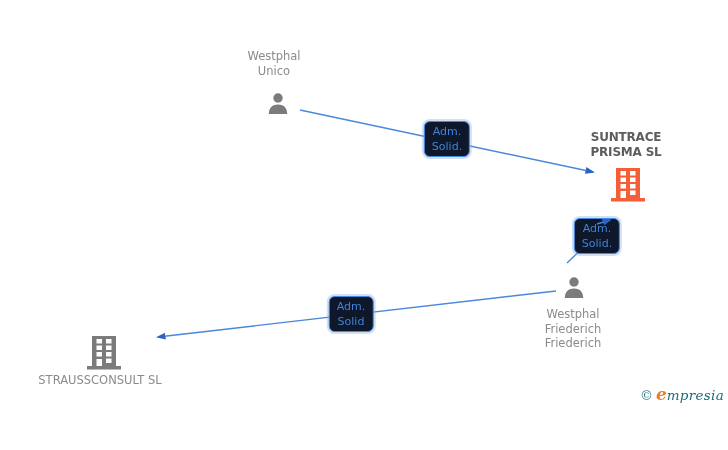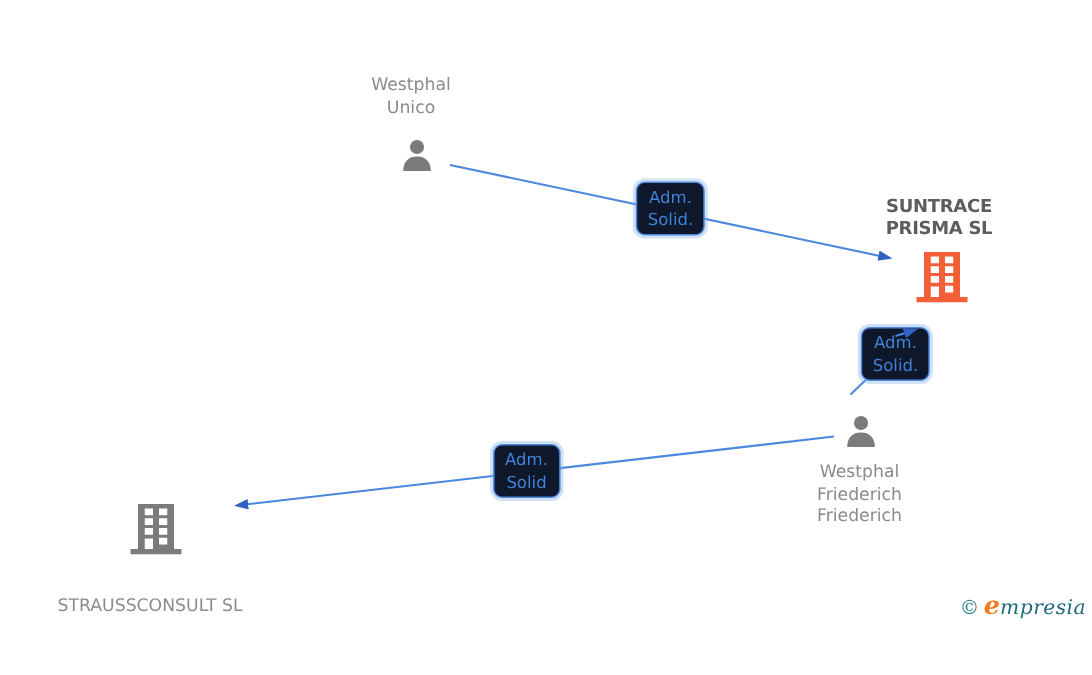--- a/index.html
+++ b/index.html
@@ -19,21 +19,21 @@
     font-weight:bold;color:#5d5d5d;font-size:12px;line-height:15px;letter-spacing:-0.2px;
   }
   .edge-label{
     position:absolute;z-index:3;transform:translate(-50%,-50%);
     background:#0f172a;border:1.5px solid #4a88dd;border-radius:6px;
     box-shadow:0 0 0 2px rgba(128,174,235,0.38);
     color:#3f82d6;font-size:11px;line-height:15px;text-align:center;
     padding:2px 7px;white-space:nowrap;
   }
   .logo{
-    position:absolute;right:4px;bottom:8px;z-index:2;
+    position:absolute;right:4px;bottom:18px;z-index:2;
     font-family:"DejaVu Serif","Liberation Serif",serif;font-style:italic;
     color:#257081;font-size:13.5px;cursor:pointer;white-space:nowrap;margin-top:27px;
   }
   .logo .copy{font-style:normal;color:#2f7d8e;font-size:13px;margin-right:3px;}
   .logo .brand-e{color:#ee7d26;font-size:17px;font-weight:bold;}
   .logo .brand-rest{color:#1f6a7c;letter-spacing:0.3px;}
 </style>
 </head>
 <body>
 
@@ -100,21 +100,21 @@
     <rect x="1" y="30" width="34" height="3.5" fill="#7b7b7b"></rect>
     <rect x="10.5" y="3" width="5.5" height="4.5" fill="#ffffff"></rect>
     <rect x="20" y="3" width="5.5" height="4.5" fill="#ffffff"></rect>
     <rect x="10.5" y="9.5" width="5.5" height="4.5" fill="#ffffff"></rect>
     <rect x="20" y="9.5" width="5.5" height="4.5" fill="#ffffff"></rect>
     <rect x="10.5" y="16" width="5.5" height="4.5" fill="#ffffff"></rect>
     <rect x="20" y="16" width="5.5" height="4.5" fill="#ffffff"></rect>
     <rect x="20" y="22.5" width="5.5" height="4.5" fill="#ffffff"></rect>
     <rect x="10.5" y="23" width="5.5" height="7" fill="#ffffff"></rect>
   </svg>
-  <div class="node-label" style="left:100px;top:396px;">
+  <div class="node-label" style="left:100px;top:373px;">
     <div>STRAUSSCONSULT SL</div>
   </div>
 
   <div class="edge-label" style="left:447px;top:139px;">
     <div>Adm.</div>
     <div>Solid.</div>
   </div>
   <div class="edge-label" style="left:597px;top:236px;">
     <div>Adm.</div>
     <div>Solid.</div>

